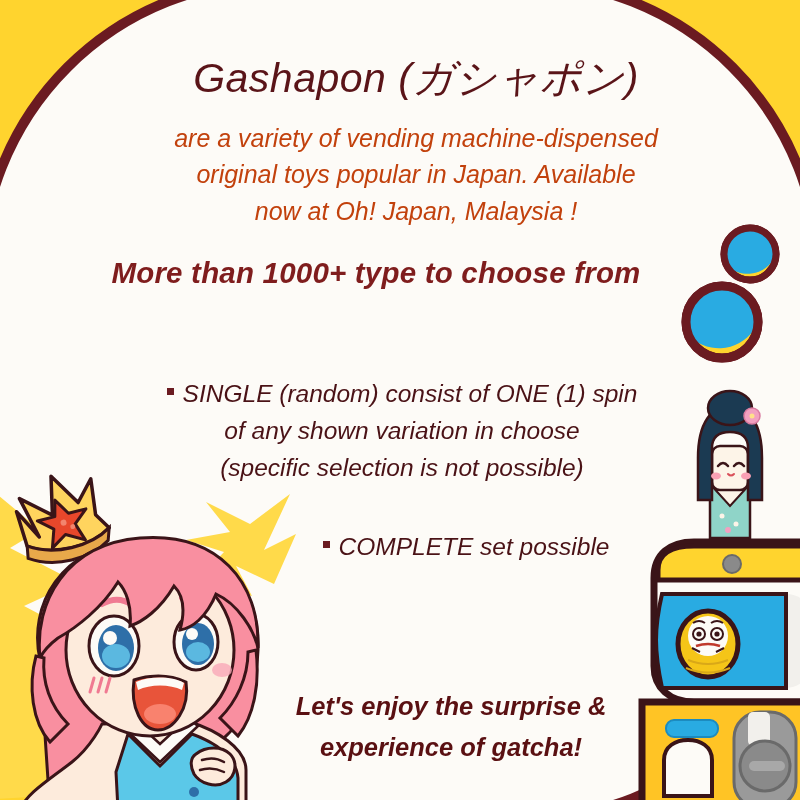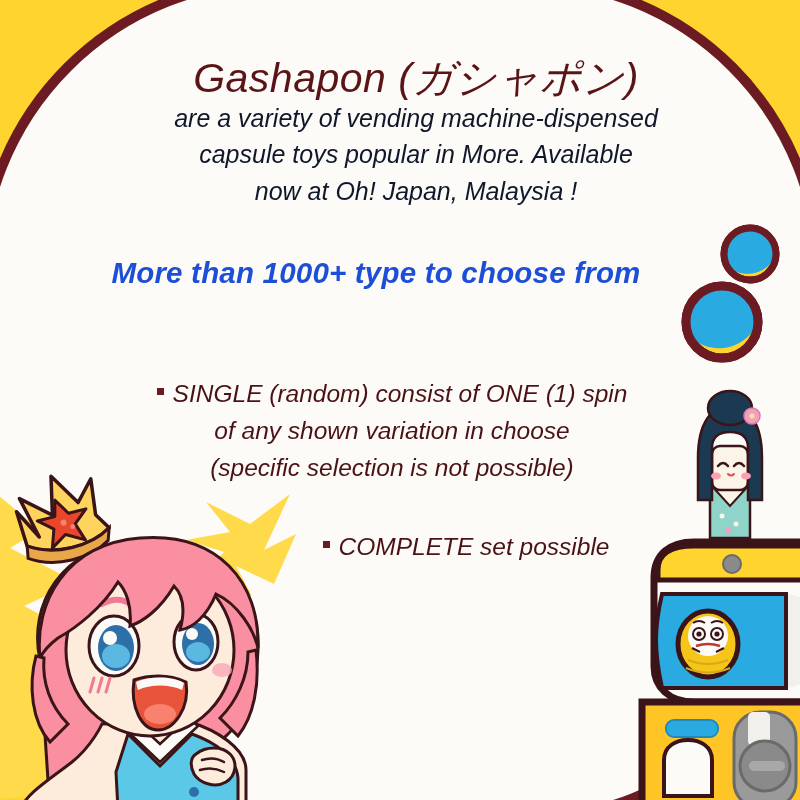--- a/index.html
+++ b/index.html
@@ -55,50 +55,50 @@
     font-style: italic;
     font-weight: 400;
     letter-spacing: 0.5px;
     line-height: 1.1;
     color: #5A1418;
   }
 
   .intro {
     position: absolute;
     left: 110px;
-    top: 100px;
+    top: 120px;
     width: 580px;
     font-size: 25px;
     font-style: italic;
     line-height: 1.45;
-    color: #0f172a;
+    color: #c2410c;
   }
 
   .headline {
     position: absolute;
     left: 40px;
     top: 250px;
     width: 640px;
     font-size: 29.5px;
     font-style: italic;
     font-weight: bold;
     line-height: 1.55;
     letter-spacing: 0.2px;
-    color: #1d4ed8;
+    color: #7f1d1d;
   }
 
   .bullet-block {
     position: absolute;
     font-size: 24.5px;
     font-style: italic;
     line-height: 1.52;
     color: #4A1216;
   }
   .bullet-single {
-    left: 106px;
+    left: 116px;
     top: 375px;
     width: 540px;
   }
   .bullet-complete {
     left: 240px;
     top: 528px;
     width: 420px;
   }
   .bullet-mark {
     display: inline-block;
@@ -292,33 +292,37 @@
       </g>
     </svg>
   </div>
 
   <div class="content">
 
     <div class="title">Gashapon (ガシャポン)</div>
 
     <div class="intro">
       <span class="line">are a variety of vending machine-dispensed</span>
-      <span class="line">capsule toys popular in More. Available</span>
+      <span class="line">original toys popular in Japan. Available</span>
       <span class="line">now at Oh! Japan, Malaysia !</span>
     </div>
 
     <div class="headline">
       <span class="line">More than 1000+ type to choose from</span>
     </div>
 
     <div class="bullet-block bullet-single">
       <span class="line"><span class="bullet-mark"></span><span>SINGLE (random) consist of ONE (1) spin</span></span>
       <span class="line">of any shown variation in choose</span>
       <span class="line">(specific selection is not possible)</span>
     </div>
 
     <div class="bullet-block bullet-complete">
       <span class="line"><span class="bullet-mark"></span><span>COMPLETE set possible</span></span>
     </div>
 
+    <div class="closing">
+      <span class="line">Let's enjoy the surprise &amp;</span>
+      <span class="line">experience of gatcha!</span>
+    </div>
 
   </div>
 </div>
 
 </body></html>

